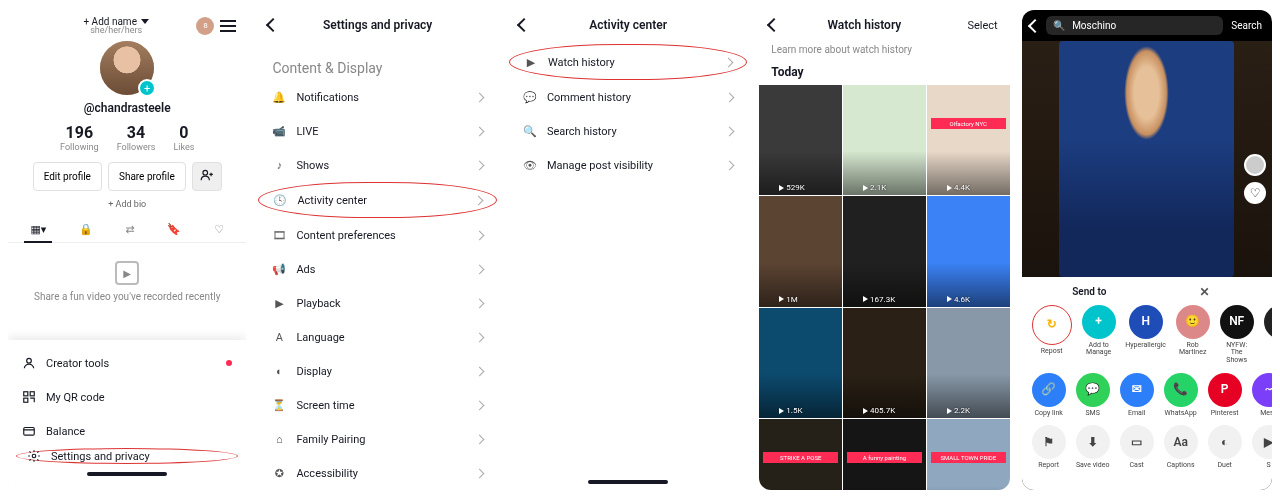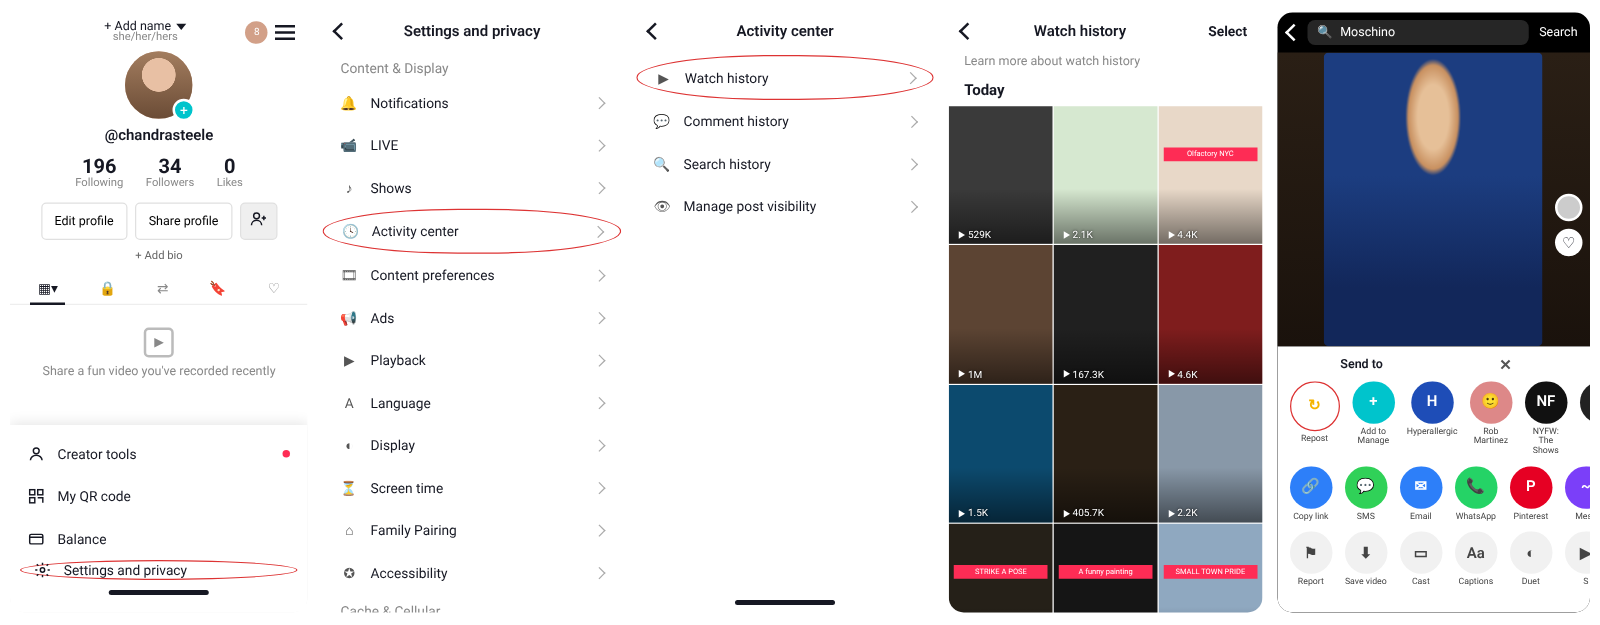--- a/index.html
+++ b/index.html
@@ -41,35 +41,35 @@
   .menu-row .dot{width:6px;height:6px;border-radius:50%;background:#fe2c55;margin-left:auto;}
   .menu-ic{width:14px;height:14px;}
   .circled-r{border:1.5px solid #d33;border-radius:50%/55%;padding:0 10px;margin:0 8px;}
   .circled-r.oval{border-radius:50%/50%;}
   .home-bar{width:80px;height:4px;background:#161823;border-radius:2px;margin:8px auto 0;}
 
   
   .hdr{display:flex;align-items:center;padding:8px 10px;gap:8px;}
   .back{width:10px;height:10px;border-left:2px solid #161823;border-bottom:2px solid #161823;transform:rotate(45deg);}
   .hdr-title{flex:1;text-align:center;font-weight:600;font-size:12px;margin-left:-18px;}
-  .section-hdr{font-size:11px;color:#888;padding:8px 14px 4px;}
+  .section-hdr{font-size:14px;color:#888;padding:8px 14px 4px;margin-top:12px;}
   .list{background:#fff;}
   .list-row{display:flex;align-items:center;gap:10px;padding:10px 14px;font-size:11px;position:relative;}
   .list-row .chev{margin-left:auto;width:7px;height:7px;border-right:1.5px solid #aaa;border-top:1.5px solid #aaa;transform:rotate(45deg);}
   .row-ic{width:14px;height:14px;display:flex;align-items:center;justify-content:center;color:#555;font-size:11px;}
   .circled{border:1.5px solid #d33;border-radius:50%/55%;}
 
   
-  .sc4 .hdr .select{font-size:11px;color:#161823;font-weight:700;margin-right:2px;}
+  .sc4 .hdr .select{font-size:11px;color:#161823;font-weight:400;margin-right:2px;}
   .learn{font-size:10px;color:#888;padding:4px 12px 6px;}
   .today{font-weight:700;font-size:12px;padding:4px 12px 6px;}
   .grid{display:grid;grid-template-columns:repeat(3,1fr);gap:1px;padding:0;}
   .thumb{aspect-ratio:3/4;background:#333 center/cover;position:relative;color:#fff;display:flex;align-items:flex-end;font-size:8px;}
   .thumb::before{content:"";position:absolute;inset:0;background:linear-gradient(transparent 60%, rgba(0,0,0,.5));}
-  .views{position:absolute;left:8px;bottom:3px;display:flex;align-items:center;gap:2px;z-index:1;text-shadow:0 0 2px #000;}
+  .views{position:absolute;left:20px;bottom:3px;display:flex;align-items:center;gap:2px;z-index:1;text-shadow:0 0 2px #000;}
   .play{width:0;height:0;border-left:5px solid #fff;border-top:3px solid transparent;border-bottom:3px solid transparent;}
 
   
   .sc5 .topbar5{display:flex;align-items:center;gap:6px;padding:6px 8px;}
   .back-lt{width:10px;height:10px;border-left:2px solid #fff;border-bottom:2px solid #fff;transform:rotate(45deg);}
   .srch-pill{flex:1;display:flex;align-items:center;gap:6px;background:rgba(255,255,255,.15);border-radius:6px;padding:4px 8px;color:#fff;font-size:10px;}
   .srch-btn{color:#fff;font-size:10px;padding:0 2px;}
   .hero{flex:1;position:relative;background:linear-gradient(#2a1f15,#1a120c);display:flex;justify-content:center;overflow:hidden;}
   .model{width:70%;height:100%;background:radial-gradient(ellipse at 50% 22%, #e6c098 10%, #c89060 16%, transparent 18%), linear-gradient(#1c3d80 42%, #12275a 80%);border-radius:4px;}
   .av5{position:absolute;right:6px;top:48%;width:22px;height:22px;border-radius:50%;background:#ccc;border:2px solid #fff;}
@@ -308,21 +308,21 @@
       <div class="thumb" style="background: rgb(232, 216, 200);">
         <div class="views"><span class="play"></span>4.4K</div>
         <div style="position:absolute;top:30%;left:5%;right:5%;background:#fe2c55;color:#fff;font-size:6px;padding:2px;z-index:1;text-align:center">Olfactory NYC</div>
       </div>
       <div class="thumb" style="background: rgb(92, 68, 51);">
         <div class="views"><span class="play"></span>1M</div>
       </div>
       <div class="thumb" style="background: rgb(32, 32, 32);">
         <div class="views"><span class="play"></span>167.3K</div>
       </div>
-      <div class="thumb" style="background: #7f1d1d;">
+      <div class="thumb" style="background: #3b82f6;">
         <div class="views"><span class="play"></span>4.6K</div>
       </div>
       <div class="thumb" style="background: #0c4a6e;">
         <div class="views"><span class="play"></span>1.5K</div>
       </div>
       <div class="thumb" style="background: rgb(42, 32, 21);">
         <div class="views"><span class="play"></span>405.7K</div>
       </div>
       <div class="thumb" style="background: rgb(136, 152, 168);">
         <div class="views"><span class="play"></span>2.2K</div>

